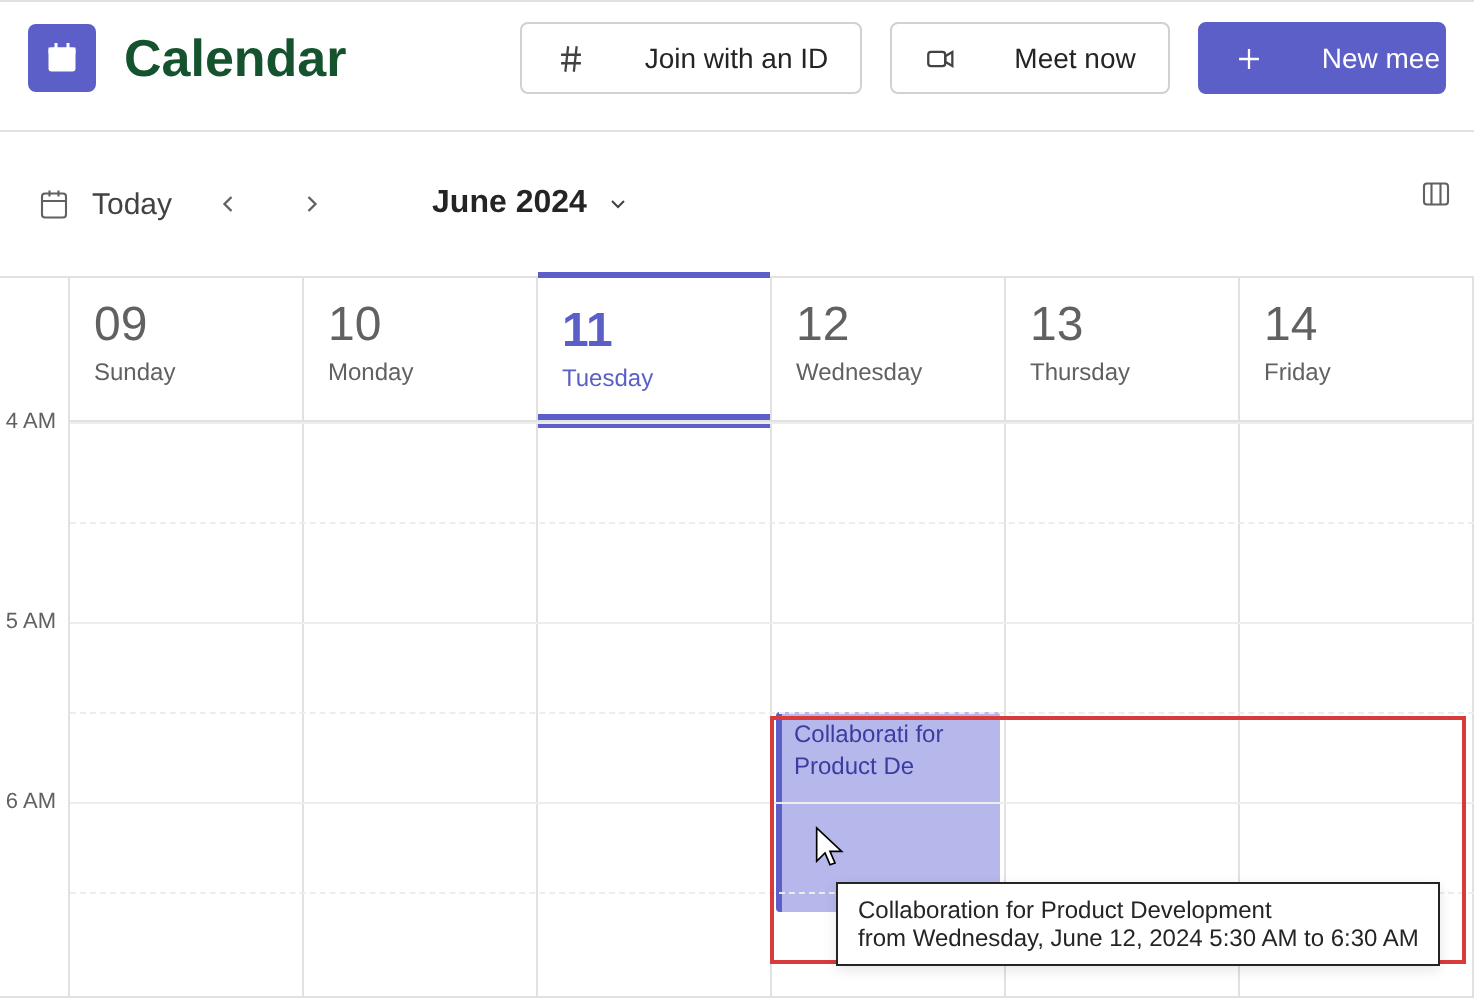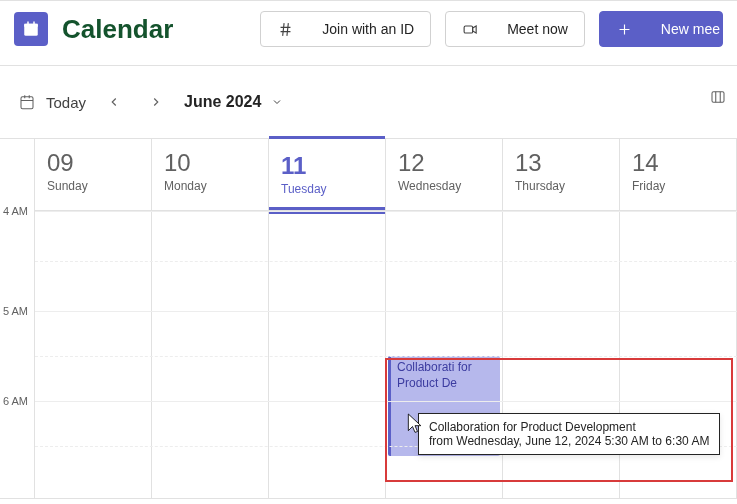--- a/index.html
+++ b/index.html
@@ -73,21 +73,21 @@
   .today-btn svg { width: 18px; height: 18px; fill: none; stroke: #616161; stroke-width: 1.4; }
   .nav-arrow {
     width: 28px; height: 28px;
     display: inline-flex; align-items: center; justify-content: center;
     color: #616161; cursor: pointer; background: none; border: none;
   }
   .nav-arrow svg { width: 14px; height: 14px; fill: none; stroke: #616161; stroke-width: 2; }
   .month-label {
     font-size: 16px; font-weight: 700; color: #242424;
     display: inline-flex; align-items: center; gap: 10px;
-    cursor: pointer; background: none; border: none;
+    cursor: pointer; background: none; border: none; margin-left: 32px;
   }
   .month-label svg { width: 12px; height: 12px; fill: none; stroke: #424242; stroke-width: 2; }
   .view-switch {
     position: absolute; right: 10px; top: 22px;
     display: inline-flex; align-items: center; gap: 6px;
     color: #616161; cursor: pointer; background: none; border: none;
   }
   .view-switch svg { width: 18px; height: 18px; fill: none; stroke: #616161; stroke-width: 1.4; }
 
   .grid {
@@ -297,21 +297,21 @@
     <div class="half-line" style="top:122px"></div>
     <div class="hour-line" style="top:172px"></div>
     <div class="half-line" style="top:217px"></div>
     <div class="hour-line" style="top:262px"></div>
     <div class="half-line" style="top:307px"></div>
   </div>
 </div>
 
 <div class="highlight-box" style="left:385px; top:358px; width:348px; height:124px;"></div>
 
-<div class="tooltip" style="left:418px; top:413px;">
+<div class="tooltip" style="left:418px; top:441px;">
   <div>Collaboration for Product Development</div>
   <div>from Wednesday, June 12, 2024 5:30 AM to  6:30 AM</div>
 </div>
 
 <div class="cursor" style="left:405px; top:412px;">
   <svg viewBox="0 0 24 28">
       <path d="M4 2l0 20 5-5 3 7 3-1-3-7 7 0z" fill="#fff" stroke="#000" stroke-width="1"></path>
     </svg>
 </div>
 

